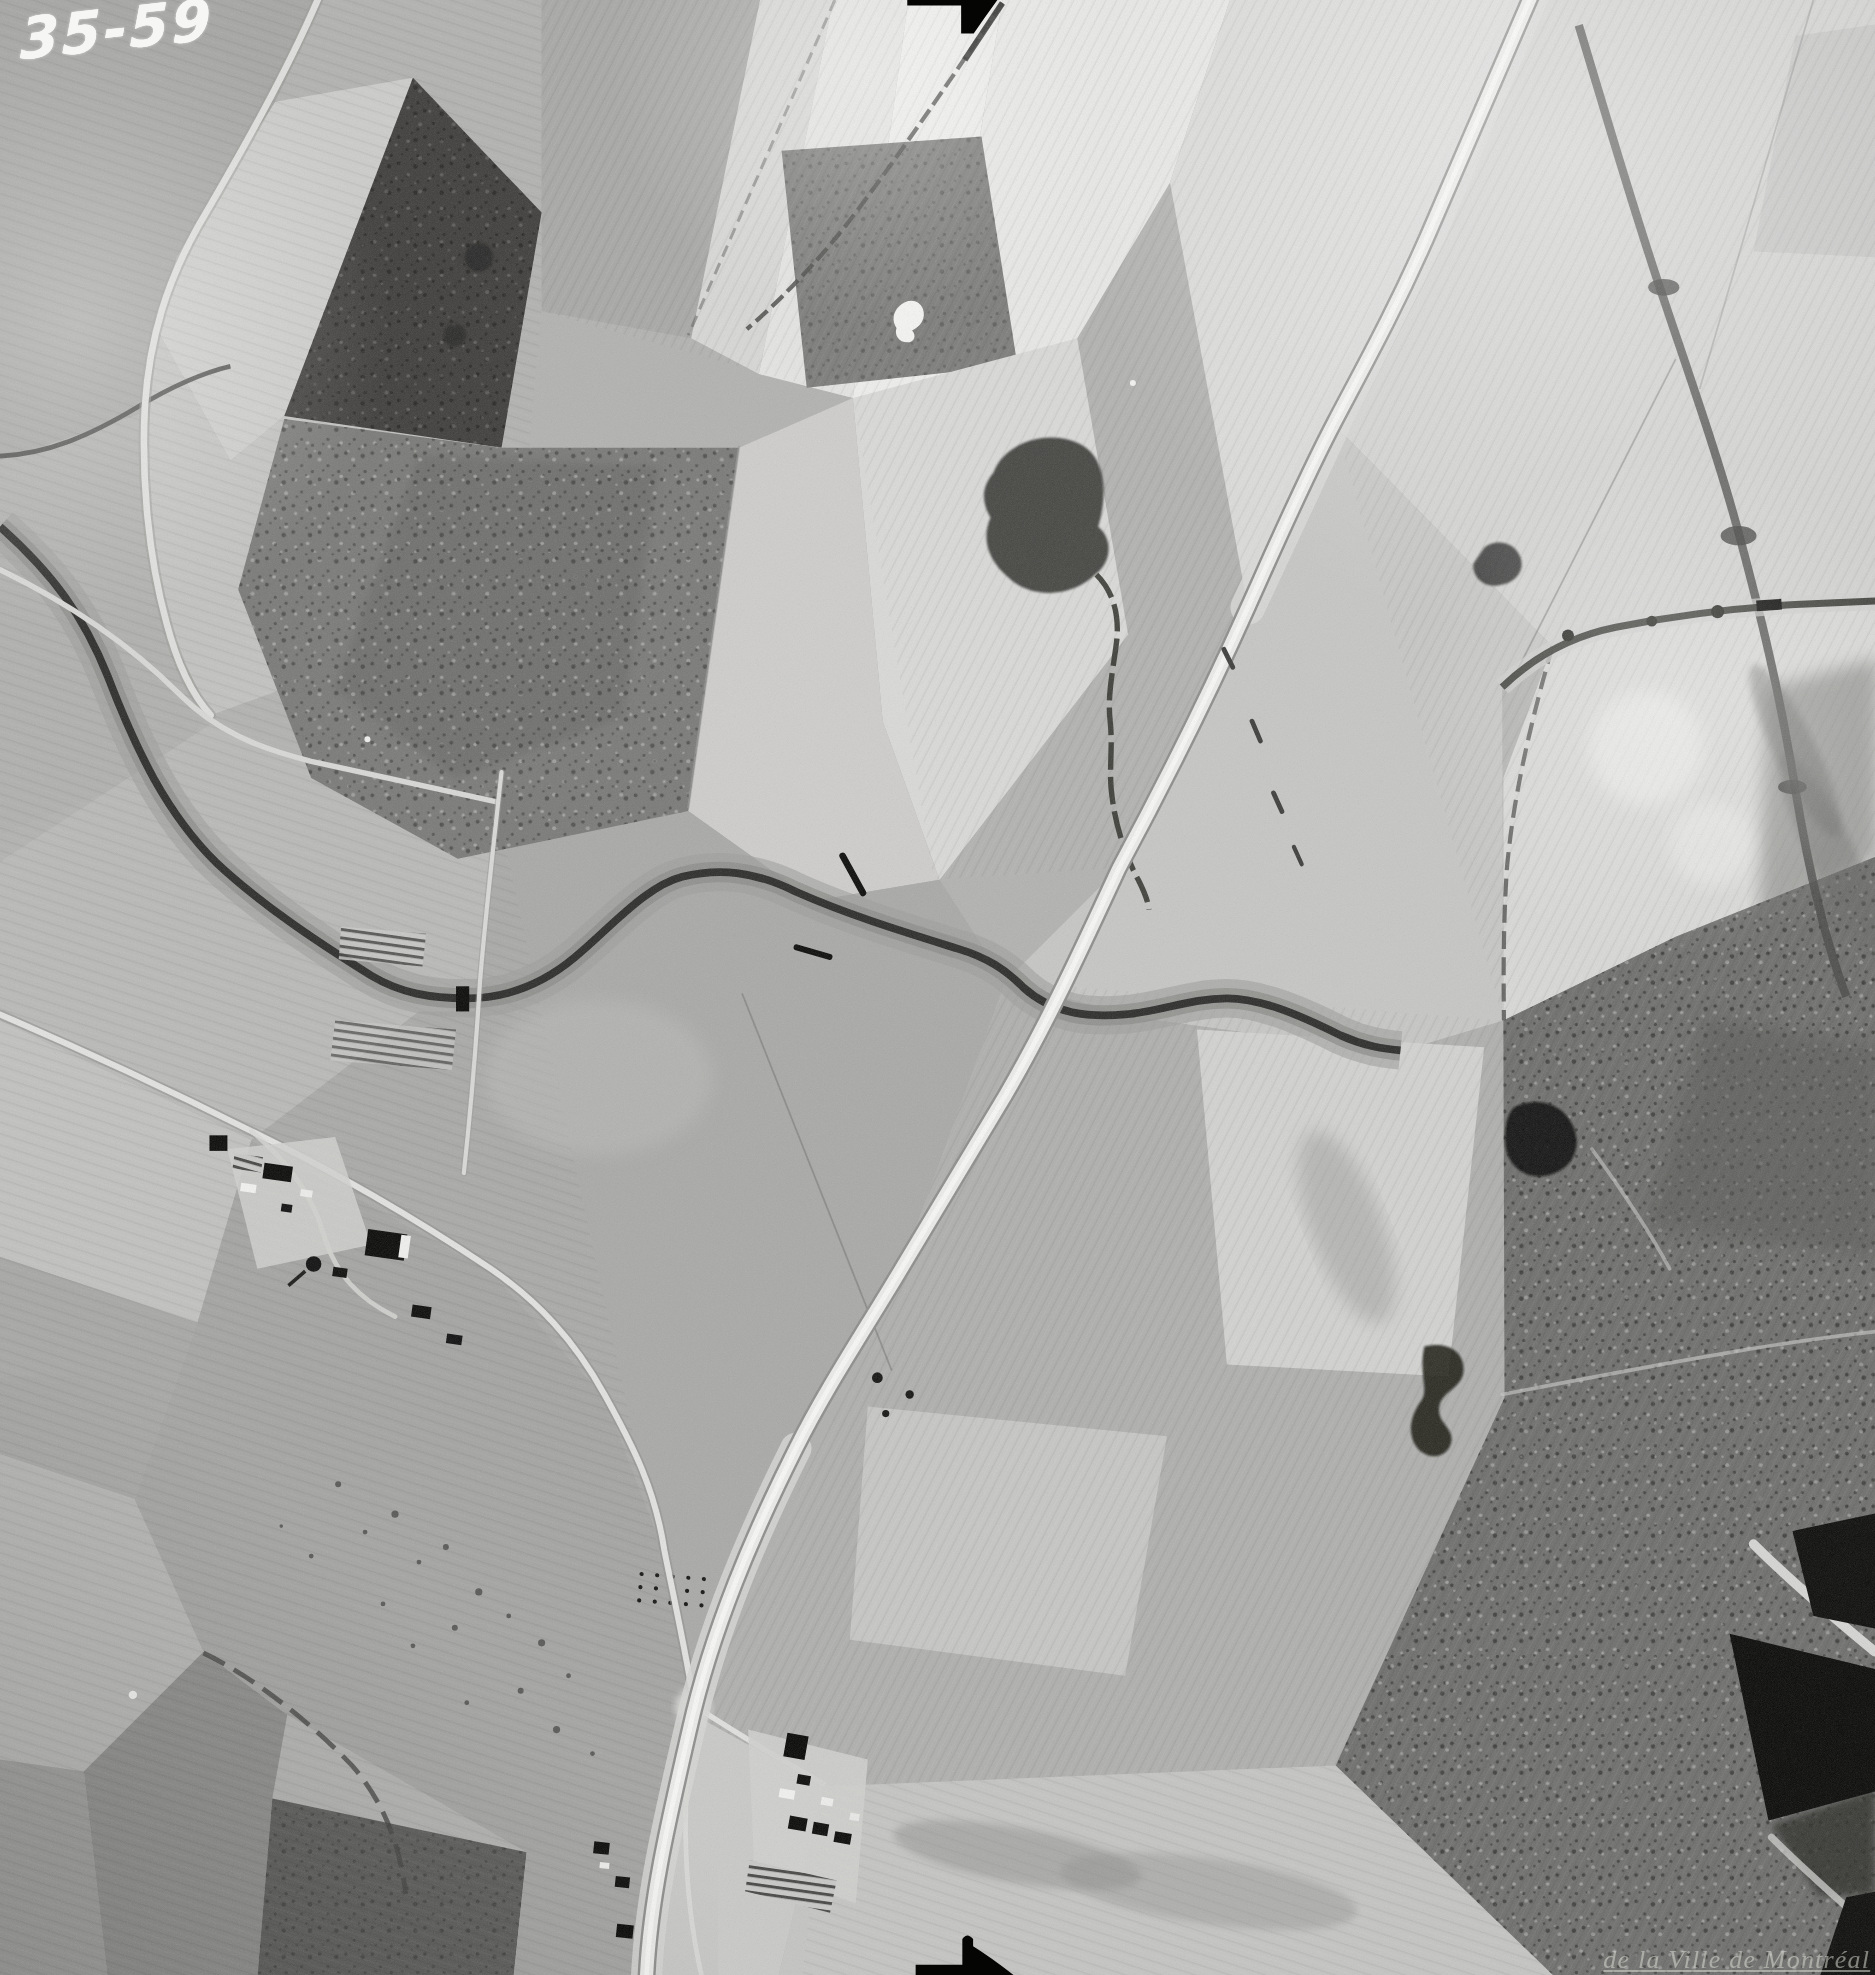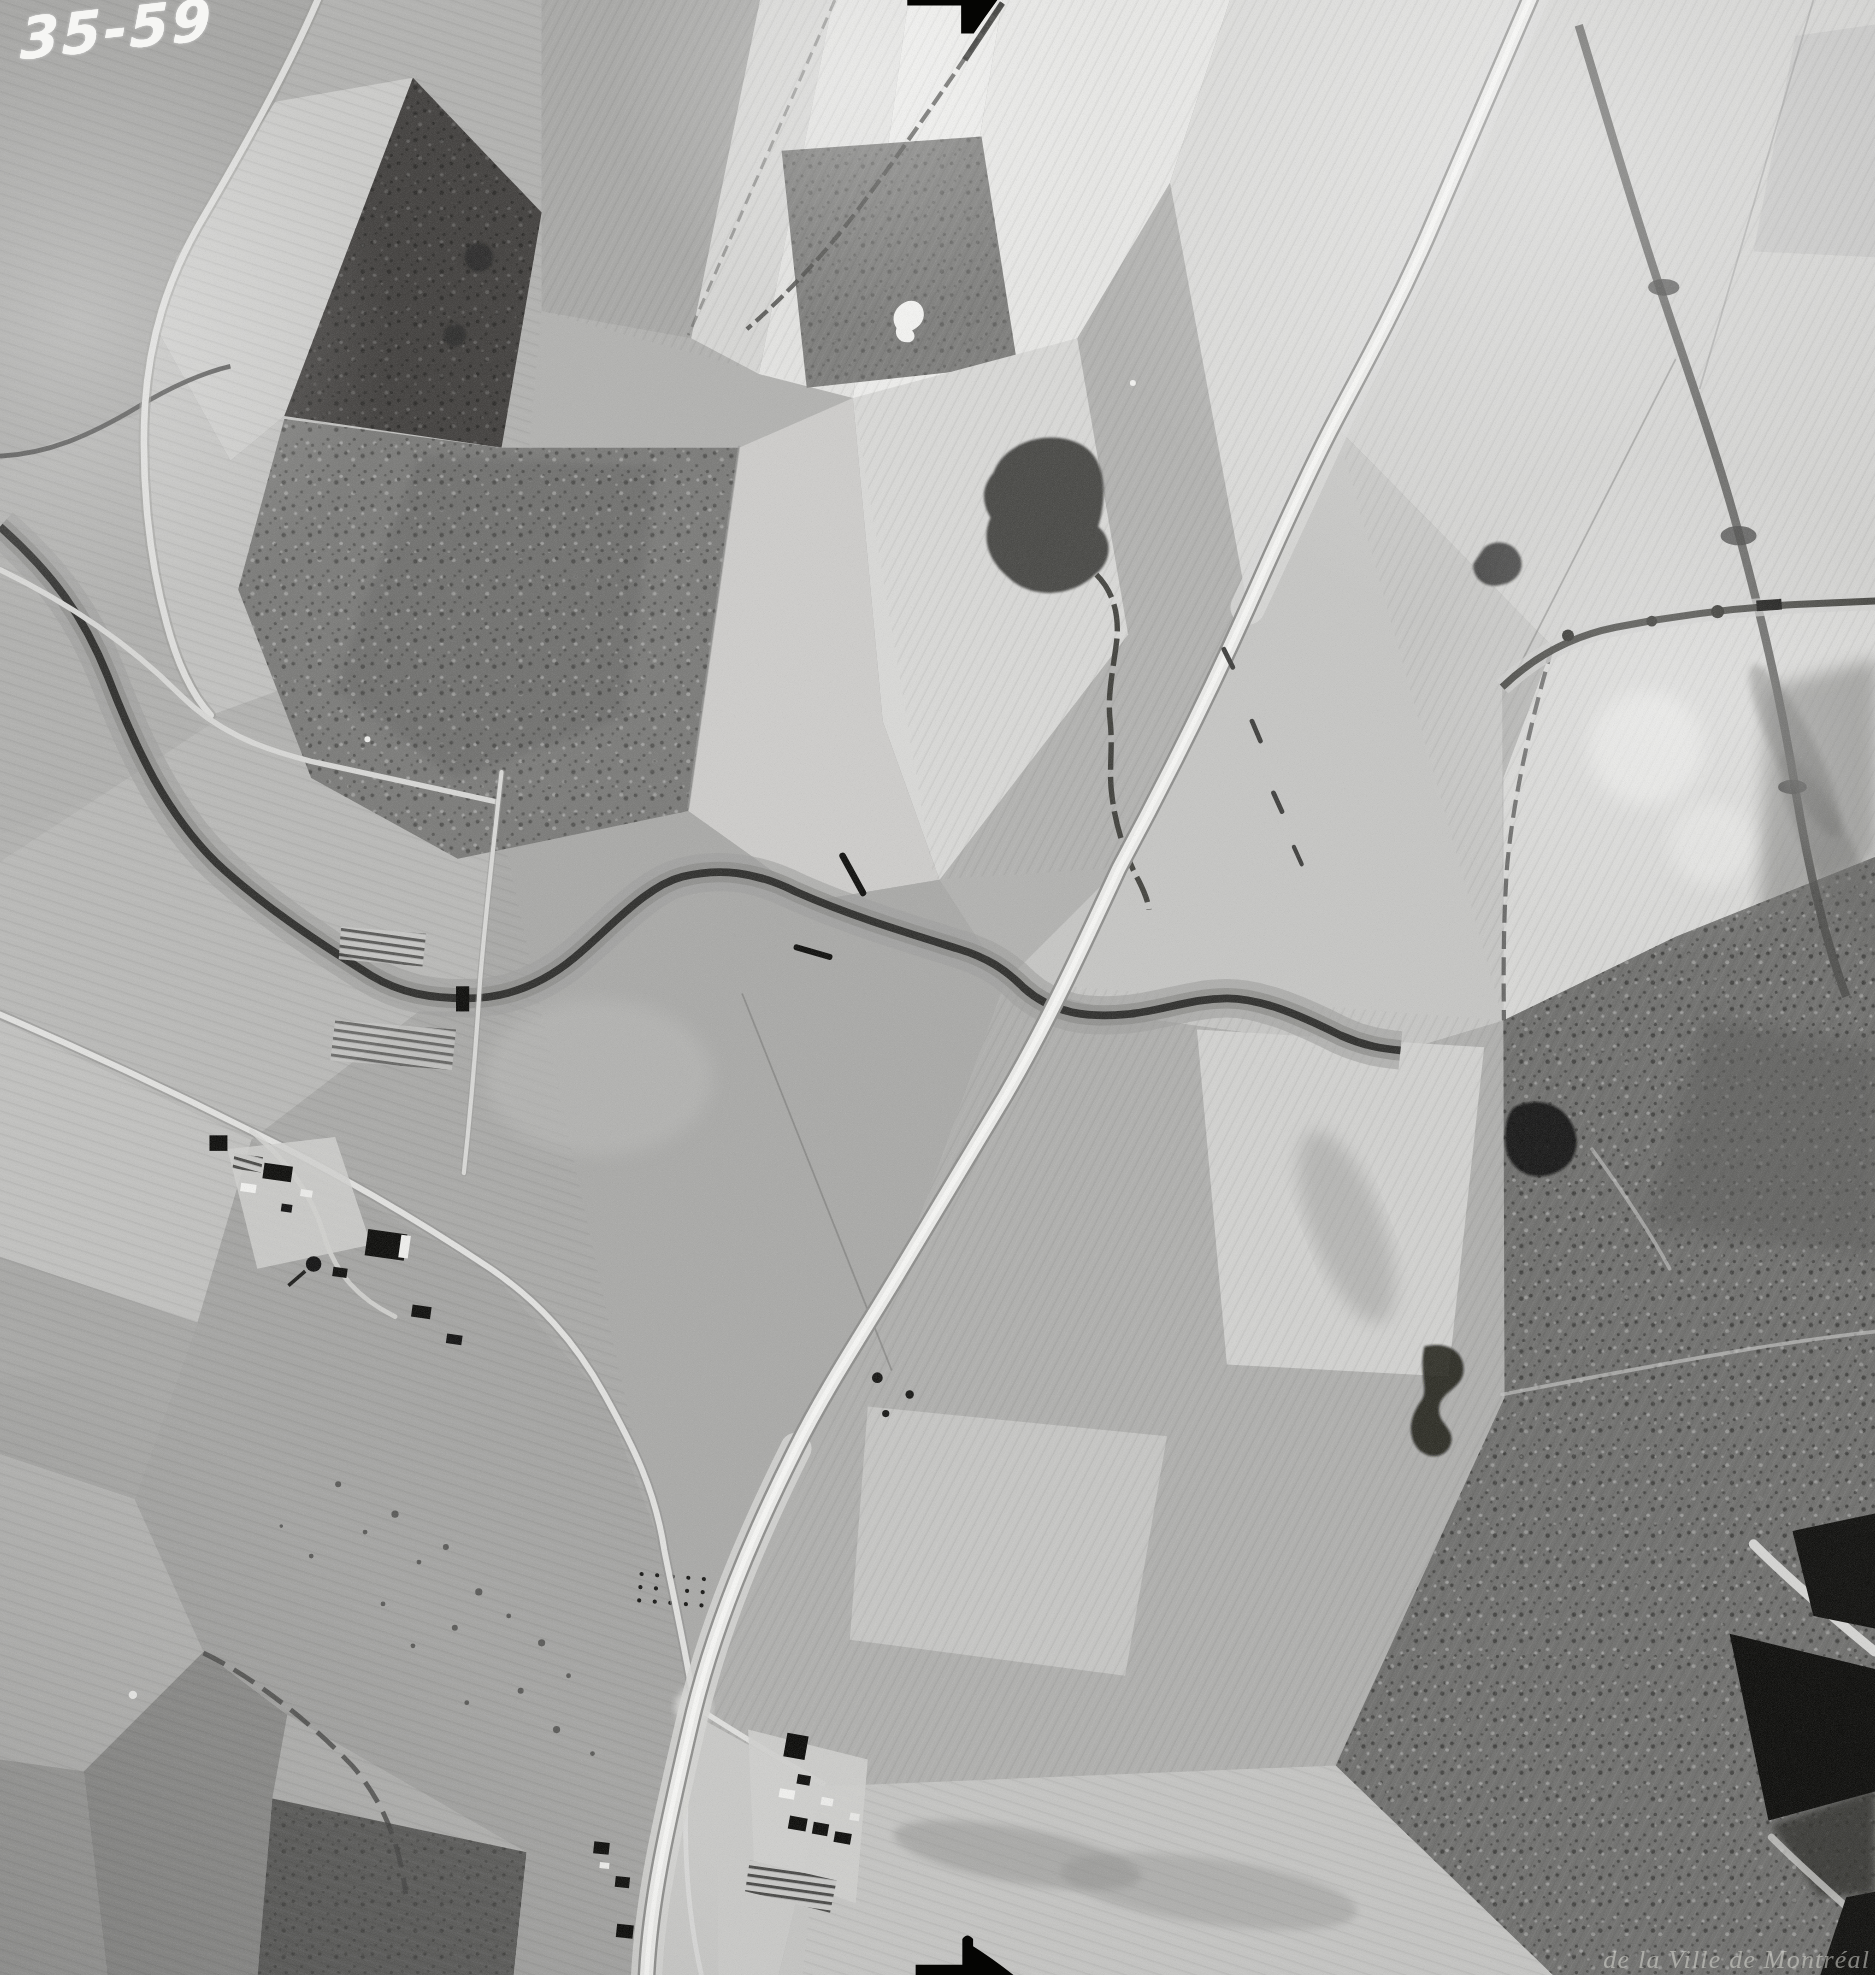--- a/index.html
+++ b/index.html
@@ -21,21 +21,21 @@
     transform-origin:left top;
     text-shadow:0 0 3px rgba(255,255,255,.65), 0 0 0.6px rgba(255,255,255,.9);
     user-select:none;white-space:nowrap;
   }
   .archive-watermark{
     position:absolute;right:4.8px;bottom:0px;
     font-family:"Liberation Serif","DejaVu Serif",serif;
     font-style:italic;
     font-size:26px;letter-spacing:1.2px;
     color:rgba(218,218,212,0.55);
-    user-select:none;white-space:nowrap;
+    user-select:none;white-space:nowrap;text-decoration:underline;
   }
 </style>
 </head>
 <body>
 
 <div class="photo-frame">
 <svg width="1875" height="1975" viewBox="0 0 3133 3300" xmlns="http://www.w3.org/2000/svg">
   <defs>
     <pattern id="speckD" width="44" height="44" patternUnits="userSpaceOnUse">
       <circle cx="6" cy="9" r="3.2" fill="#141412" opacity=".5"></circle>

